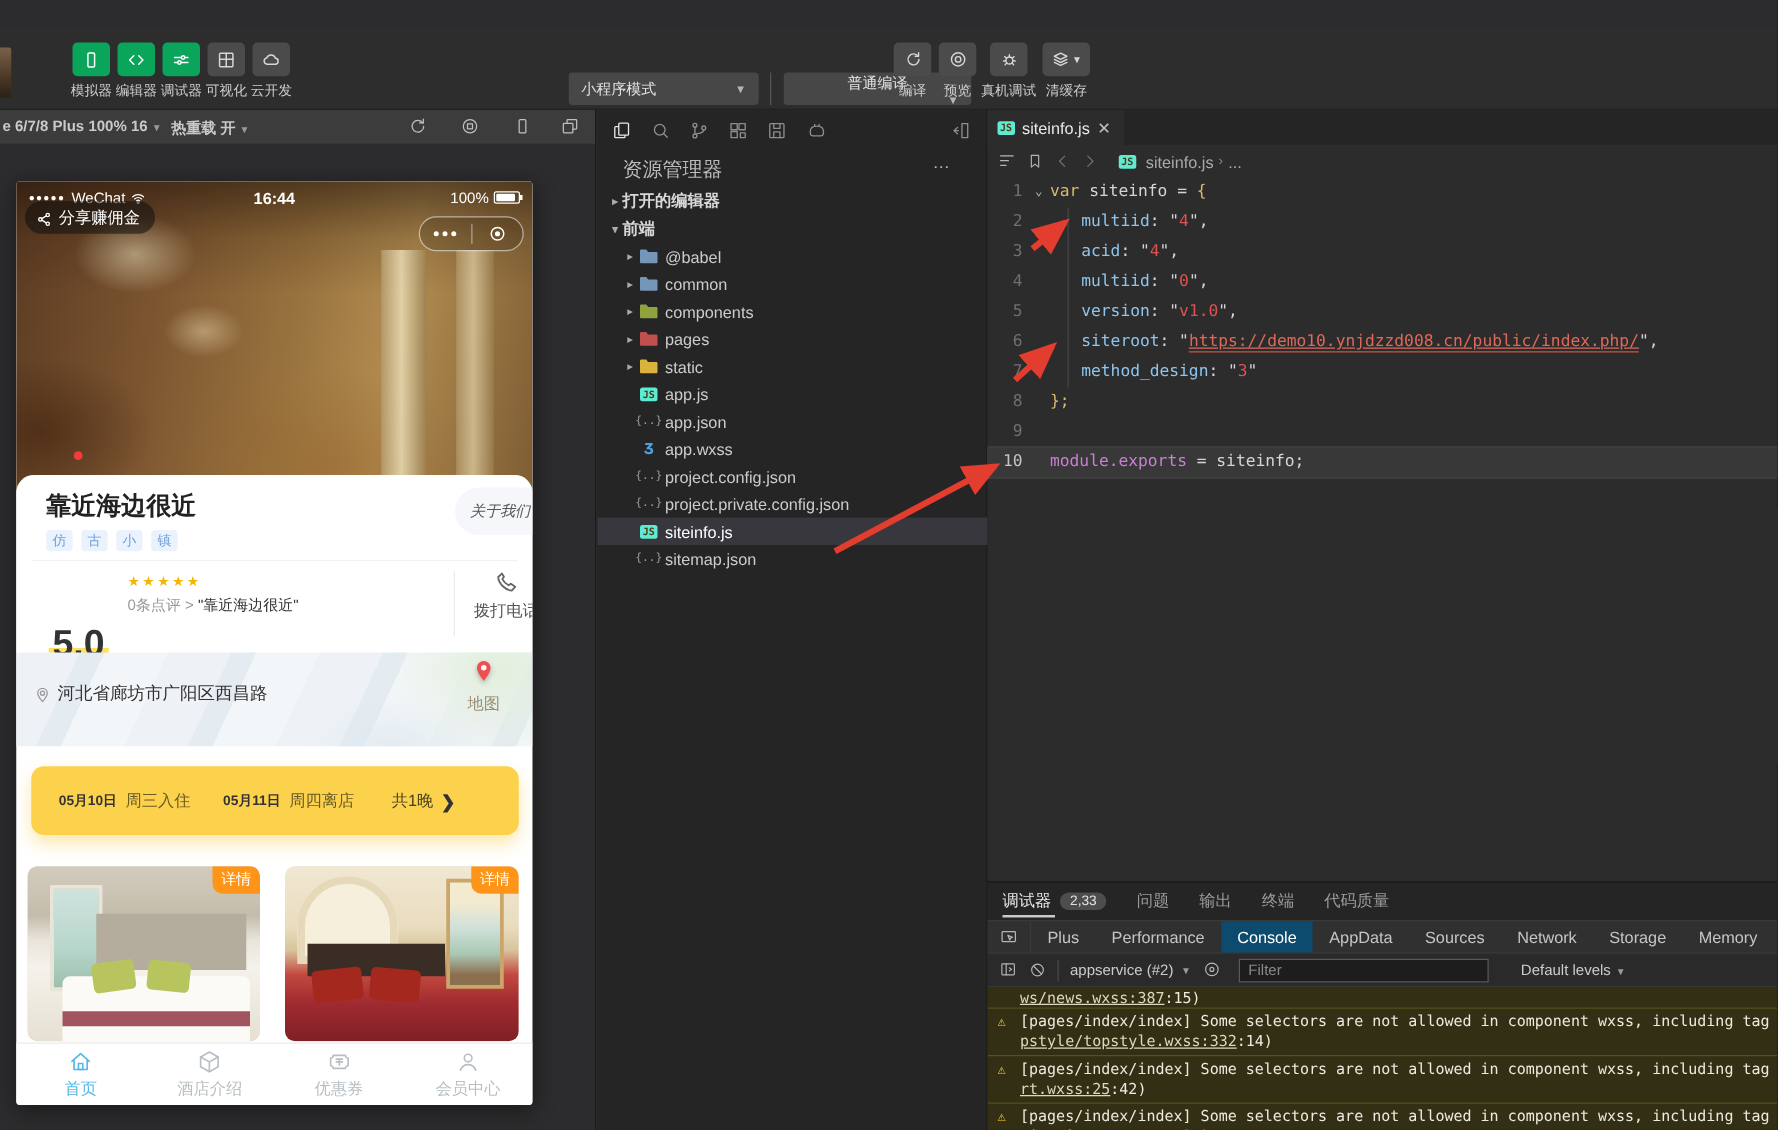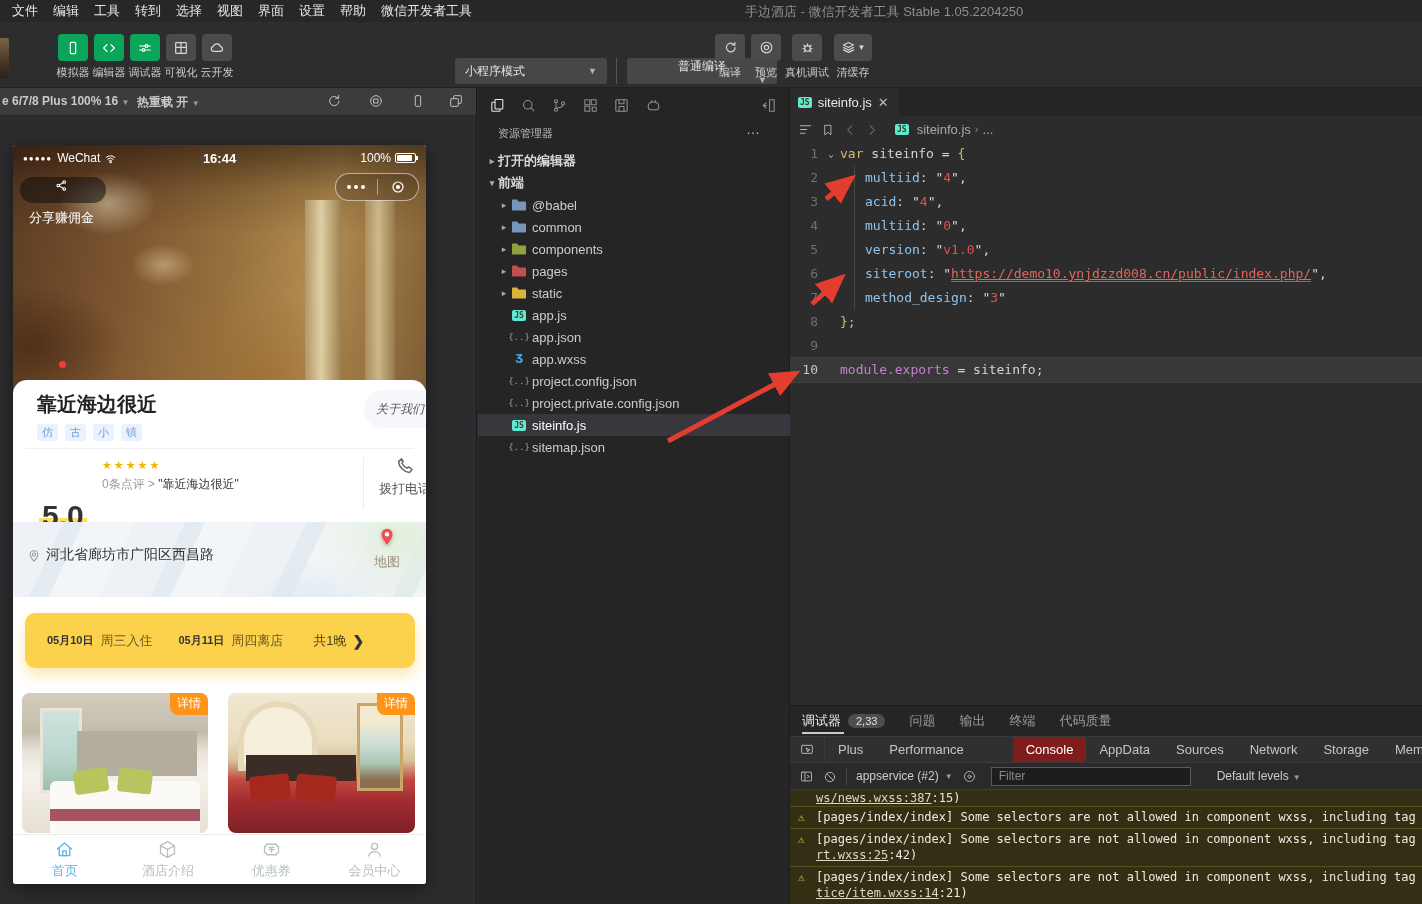--- a/index.html
+++ b/index.html
@@ -61,23 +61,23 @@
       background:linear-gradient(90deg,#b49a6c,#e9dcb4 45%,#9c8050); opacity:.85; }
   #hero-col1 { left:292px; } #hero-col2 { left:352px; width:30px; opacity:.65; }
   #statusbar { position:absolute; left:0; top:0; width:100%; height:26px; color:#fff;
                font-size:12px; display:flex; align-items:center; padding:0 10px; z-index:3; }
   #status-dots { font-size:8px; letter-spacing:1px; margin-right:5px; }
   #status-time { position:absolute; left:0; right:0; text-align:center; font-weight:bold; font-size:13px; }
   #status-right { margin-left:auto; display:flex; align-items:center; gap:4px; z-index:2; }
   #battery { width:21px; height:10px; border:1px solid #fff; border-radius:2px; position:relative; }
   #battery::before { content:""; position:absolute; left:1px; top:1px; bottom:1px; width:15px; background:#fff; border-radius:1px; }
   #battery::after { content:""; position:absolute; right:-3px; top:2px; width:2px; height:4px; background:#fff; }
-  #share-pill { position:absolute; left:7px; top:32px; height:26px; border-radius:14px;
+  #share-pill { position:absolute; left:7px; top:16px; height:26px; border-radius:14px;
                 background:rgba(15,15,15,.55); color:#fff; font-size:13px; display:flex;
-                align-items:center; gap:17px; padding:0 12px 0 9px; z-index:3; cursor:pointer;flex-direction:column; }
+                align-items:center; gap:5px; padding:0 12px 0 9px; z-index:3; cursor:pointer; }
   #capsule { position:absolute; left:322px; top:28px; width:84px; height:28px; border-radius:14px;
              border:1px solid rgba(255,255,255,.55); background:rgba(0,0,0,.15); z-index:3;
              display:flex; align-items:center; }
   .cap-half { flex:1; display:flex; align-items:center; justify-content:center; height:100%; cursor:pointer; }
   .cap-div { width:1px; height:16px; background:rgba(255,255,255,.45); }
   .cap-dot { width:4px; height:4px; border-radius:50%; background:#fff; margin:0 1.5px; }
   #carousel-dot { position:absolute; left:46px; top:216px; width:7px; height:7px; border-radius:50%;
                   background:#f23c3c; z-index:3; }
 
   #hotel-card { position:absolute; left:0; top:235px; width:413px; height:142px; background:#fff;
@@ -153,21 +153,21 @@
   .tab-item { flex:1; display:flex; flex-direction:column; align-items:center; justify-content:center;
               gap:2px; color:#b7bfc4; cursor:pointer; }
   .tab-item.active { color:#54b8e8; }
   .tab-item .tab-label { font-size:13px; }
 
   
   #explorer { position:absolute; left:478px; top:88px; width:312px; height:816px; background:#252526;
               border-right:1px solid #1b1b1b; }
   .act-icon { position:absolute; top:8px; color:#8f8f8f; cursor:pointer; }
   .act-icon.active { color:#e8e8e8; }
-  #exp-header { position:absolute; left:20px; top:38px; font-size:11px; color:#bbbbbb; }
+  #exp-header { position:absolute; left:20px; top:38px; font-size:16px; color:#bbbbbb; }
   #exp-more { position:absolute; left:268px; top:33px; font-size:14px; color:#bbbbbb; letter-spacing:1px; cursor:pointer; }
   #tree { position:absolute; left:0; top:62px; width:312px; }
   .trow { height:22px; display:flex; align-items:center; font-size:13px; color:#cccccc;
           cursor:pointer; white-space:nowrap; }
   .trow.selected { background:#37373d; color:#ffffff; }
   .trow .arrow { width:12px; font-size:9px; color:#ababab; text-align:center; flex:none; }
   .trow .ficon { width:18px; flex:none; display:flex; align-items:center; justify-content:center; margin-right:4px; }
   .trow.sec { font-weight:bold; color:#d8d8d8; }
   .fi { font-family:"DejaVu Sans Mono", monospace; }
   .fi-js { background:#5eead4; color:#4a3d12; font-size:8px; font-weight:bold; padding:1px 2px; border-radius:2px; }
@@ -210,21 +210,21 @@
   .dbg-tab { font-size:13px; color:#9b9b9b; cursor:pointer; display:flex; align-items:center; gap:7px;
              height:100%; position:relative; }
   .dbg-tab.active { color:#e8e8e8; }
   .dbg-tab.active::after { content:""; position:absolute; left:0; bottom:2px; width:42px; height:2px; background:#c9c9c9; }
   .dbg-badge { background:#4d4d4d; color:#e0e0e0; font-size:11px; border-radius:9px; padding:1px 8px; }
   #devtools-row { position:absolute; left:0; top:30px; width:100%; height:27px; background:#303030;
                   border-top:1px solid #3a3a3a; border-bottom:1px solid #3a3a3a; display:flex; align-items:stretch; }
   #dt-inspect { display:flex; align-items:center; padding:0 9px; color:#b5b5b5; border-right:1px solid #3a3a3a; cursor:pointer; }
   .dt-tab { display:flex; align-items:center; padding:0 13px; font-size:13px; color:#c5c5c5;
             white-space:nowrap; cursor:pointer; }
-  .dt-tab.active { background:#7f1d1d; color:#ffffff;margin-left:36px; }
+  .dt-tab.active { background:#0c4a6e; color:#ffffff; }
   #console-bar { position:absolute; left:0; top:57px; width:100%; height:27px; background:#2a2a2a;
                  border-bottom:1px solid #3c3c3c; display:flex; align-items:center; }
   .cb-icon { color:#b5b5b5; margin-left:9px; cursor:pointer; }
   #cb-div { width:1px; height:17px; background:#4a4a4a; margin:0 9px; }
   #cb-context { font-size:12px; color:#cccccc; display:flex; align-items:center; gap:6px; cursor:pointer; }
   #cb-context .caret { font-size:8px; color:#9a9a9a; }
   #cb-filter { margin-left:14px; width:200px; height:19px; background:#1d1d1d; border:1px solid #5a5a5a;
                color:#dddddd; font-size:12px; padding:0 7px; font-family:"Liberation Sans",sans-serif; }
   #cb-filter::placeholder { color:#8a8a8a; }
   #cb-levels { margin-left:26px; font-size:12px; color:#cccccc; cursor:pointer; }
@@ -239,35 +239,20 @@
   .cmsg.clip { height:16px; padding-top:0; padding-bottom:0; border-top:none; }
 
   
   #arrows { position:absolute; left:0; top:0; width:1422px; height:904px; pointer-events:none; z-index:60; }
 </style>
 </head>
 <body>
 
 <div id="app">
 
-  <div id="titlebar">
-    <div id="menus">
-        <span class="menu-item">文件</span>
-        <span class="menu-item">编辑</span>
-        <span class="menu-item">工具</span>
-        <span class="menu-item">转到</span>
-        <span class="menu-item">选择</span>
-        <span class="menu-item">视图</span>
-        <span class="menu-item">界面</span>
-        <span class="menu-item">设置</span>
-        <span class="menu-item">帮助</span>
-        <span class="menu-item">微信开发者工具</span>
-      </div>
-    <div id="win-title">手边酒店 - 微信开发者工具 Stable 1.05.2204250</div>
-  </div>
 
   <div id="toolbar">
     <div id="left-sliver"></div>
     <div id="tb-primary">
         <div class="tbtn-wrap">
           <div class="tbtn green">
             <svg class="ic" width="16" height="16" viewBox="0 0 24 24">
               <rect x="8" y="3.5" width="8" height="17" rx="1.5"></rect>
             </svg>
           </div>
@@ -773,20 +758,21 @@
         <span>Default levels</span><span class="caret">▼</span>
       </span>
     </div>
     <div id="console-body">
         <div class="cmsg clip">
           <div class="cline"><span class="clink">ws/news.wxss:387</span><span>:15)</span></div>
         </div>
         <div class="cmsg">
           <span class="warn-ic">⚠</span>
           <div class="cline">[pages/index/index] Some selectors are not allowed in component wxss, including tag name selec</div>
+          <div class="cline"><span class="clink">pstyle/topstyle.wxss:332</span><span>:14)</span></div>
         </div>
         <div class="cmsg">
           <span class="warn-ic">⚠</span>
           <div class="cline">[pages/index/index] Some selectors are not allowed in component wxss, including tag name selec</div>
           <div class="cline"><span class="clink">rt.wxss:25</span><span>:42)</span></div>
         </div>
         <div class="cmsg">
           <span class="warn-ic">⚠</span>
           <div class="cline">[pages/index/index] Some selectors are not allowed in component wxss, including tag name selec</div>
           <div class="cline"><span class="clink">tice/item.wxss:14</span><span>:21)</span></div>

